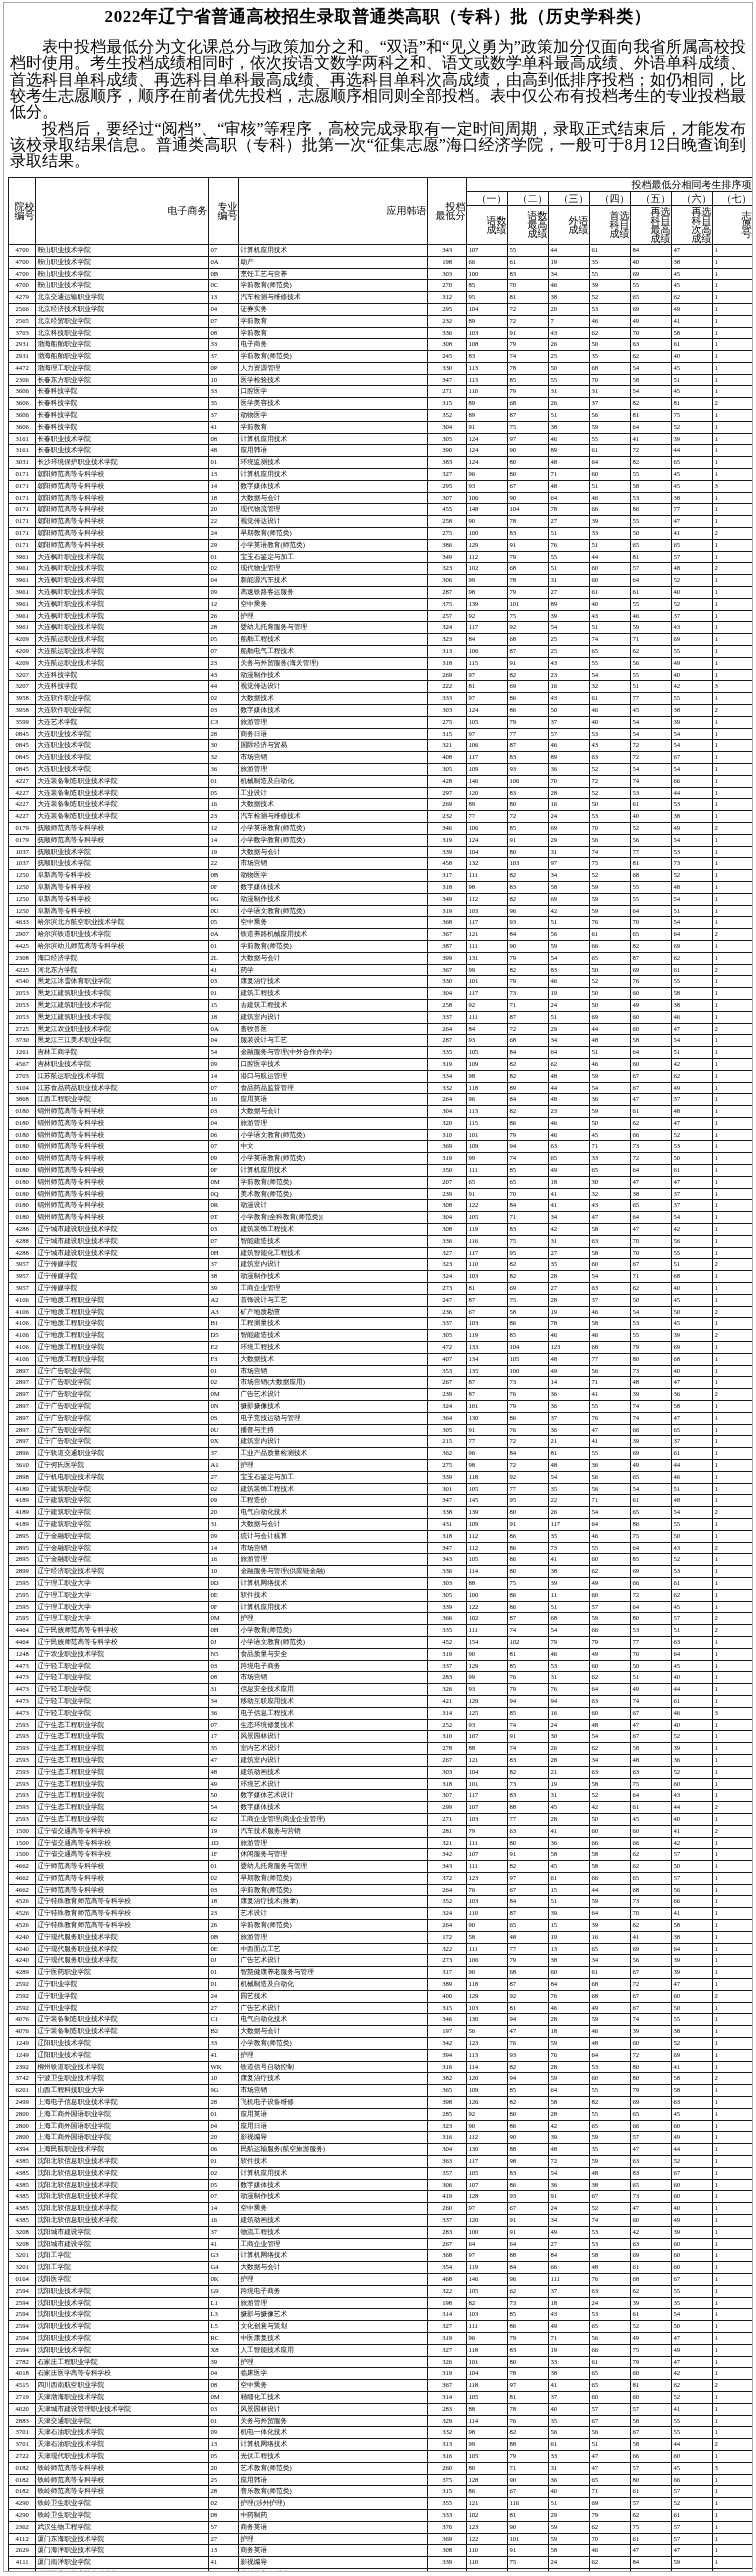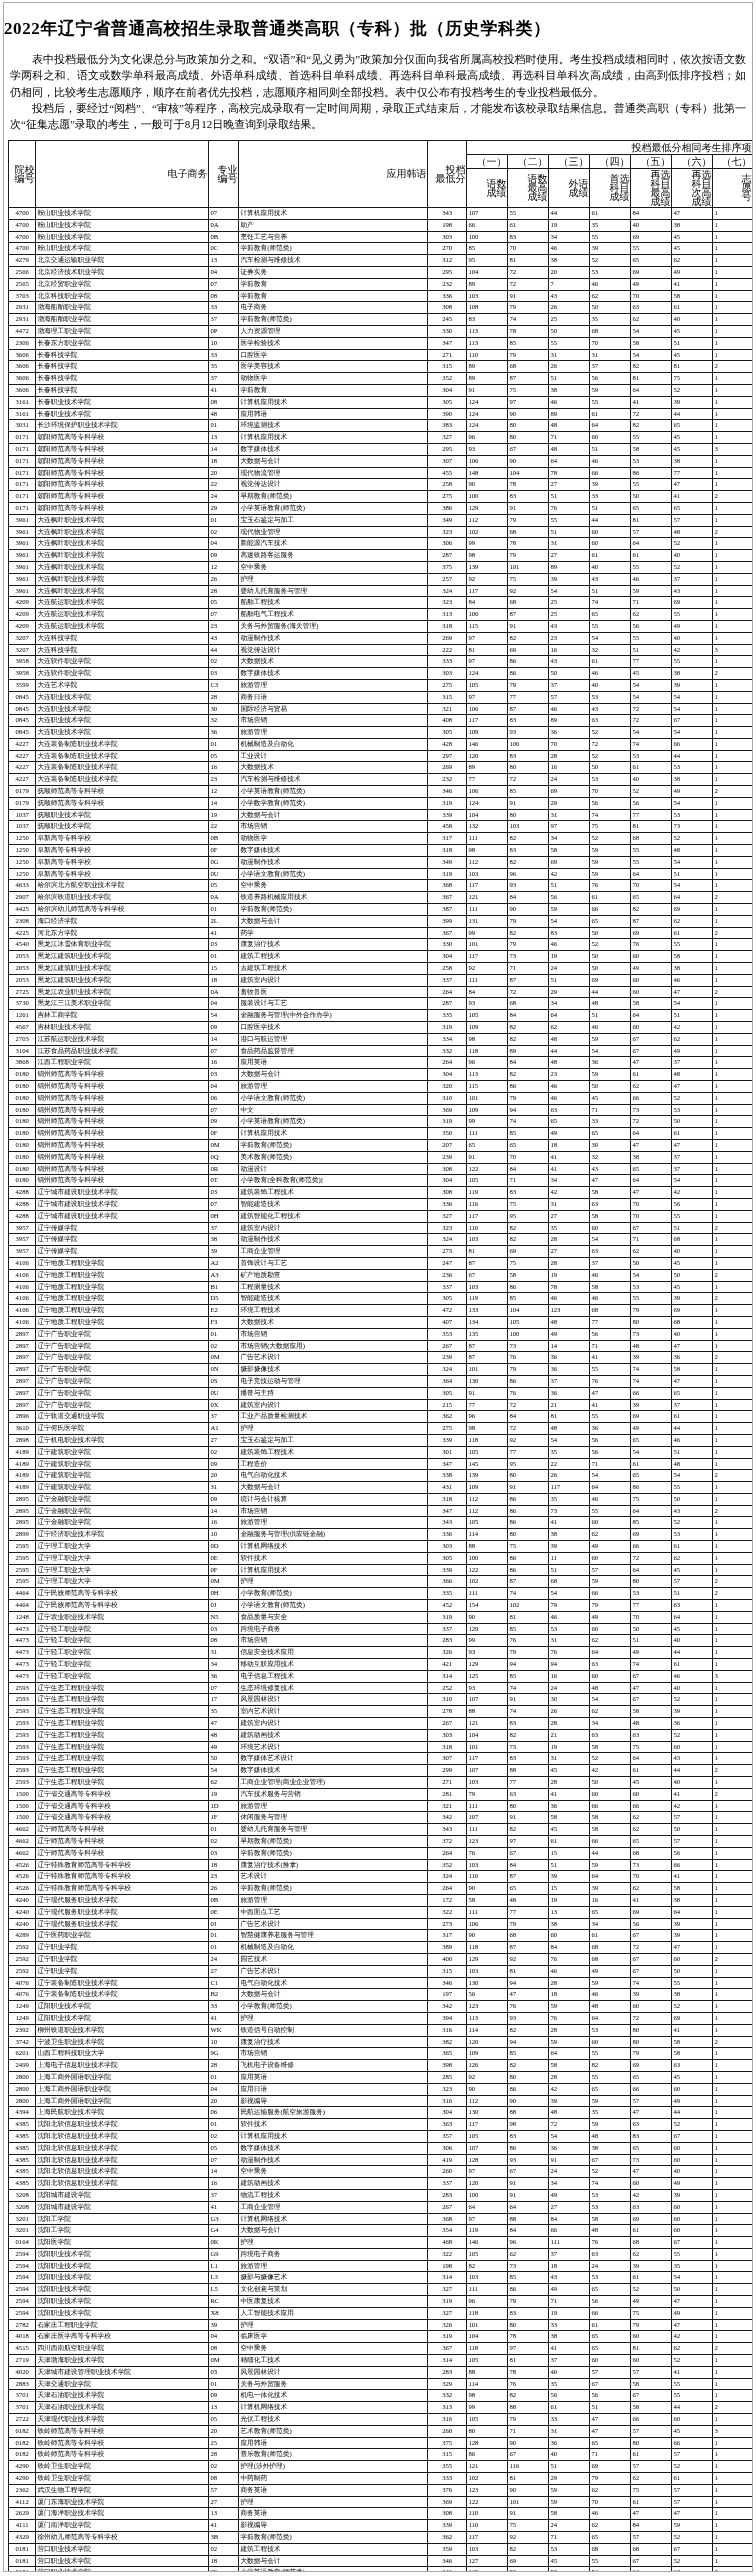--- a/index.html
+++ b/index.html
@@ -12,31 +12,32 @@
   .page {
     width: 750px;
     height: 2570px;
     margin: 2.4px auto 0 auto;
     border: 0.6px solid #a8a8a8;
     box-sizing: border-box;
     overflow: hidden;
     background: #fff;
   }
   .title-block {
-    margin-top: 14px;
+    margin-top: 2px;
+    text-align: center;
   }
   .title-line {
     font-size: 17px;
     font-weight: bold;
     line-height: 24px;
     letter-spacing: 0.6px;
   }
   .intro {
     margin: 9.7px 6px 0 6px;
-    font-size: 11px;
+    font-size: 16px;
     line-height: 16.3px;
     text-align: justify;
   }
   .intro p {
     margin: 0;
     text-indent: 2em;
   }
   .table-wrap {
     margin: 7.3px 4.2px 0 4.2px;
   }
@@ -83,21 +84,21 @@
 <body>
 
 <div class="page">
 
   <div class="title-block">
     <div class="title-line">2022年辽宁省普通高校招生录取普通类高职（专科）批（历史学科类）</div>
   </div>
 
   <div class="intro">
     <p>表中投档最低分为文化课总分与政策加分之和。“双语”和“见义勇为”政策加分仅面向我省所属高校投档时使用。考生投档成绩相同时，依次按语文数学两科之和、语文或数学单科最高成绩、外语单科成绩、首选科目单科成绩、再选科目单科最高成绩、再选科目单科次高成绩，由高到低排序投档；如仍相同，比较考生志愿顺序，顺序在前者优先投档，志愿顺序相同则全部投档。表中仅公布有投档考生的专业投档最低分。</p>
-    <p>投档后，要经过“阅档”、“审核”等程序，高校完成录取有一定时间周期，录取正式结束后，才能发布该校录取结果信息。普通类高职（专科）批第一次“征集志愿”录取的考生，一般可于8月12日晚查询到录取结果。</p>
+    <p>投档后，要经过“阅档”、“审核”等程序，高校完成录取有一定时间周期，录取正式结束后，才能发布该校录取结果信息。普通类高职（专科）批第一次“征集志愿”海口经济学院，一般可于8月12日晚查询到录取结果。</p>
   </div>
 
   <div class="table-wrap">
     <table class="score-table">
       <colgroup>
         <col style="width:27px">
         <col style="width:173px">
         <col style="width:30px">
         <col style="width:189px">
         <col style="width:39px">

